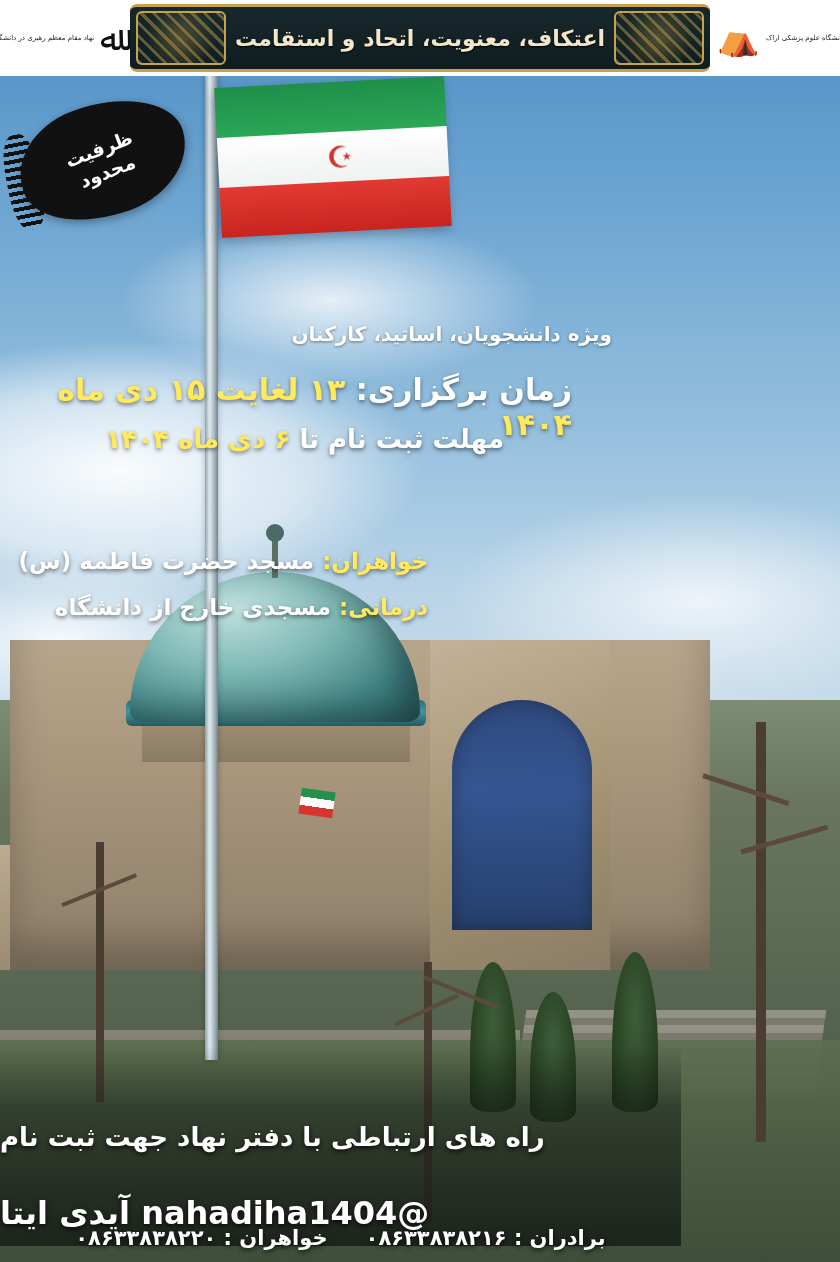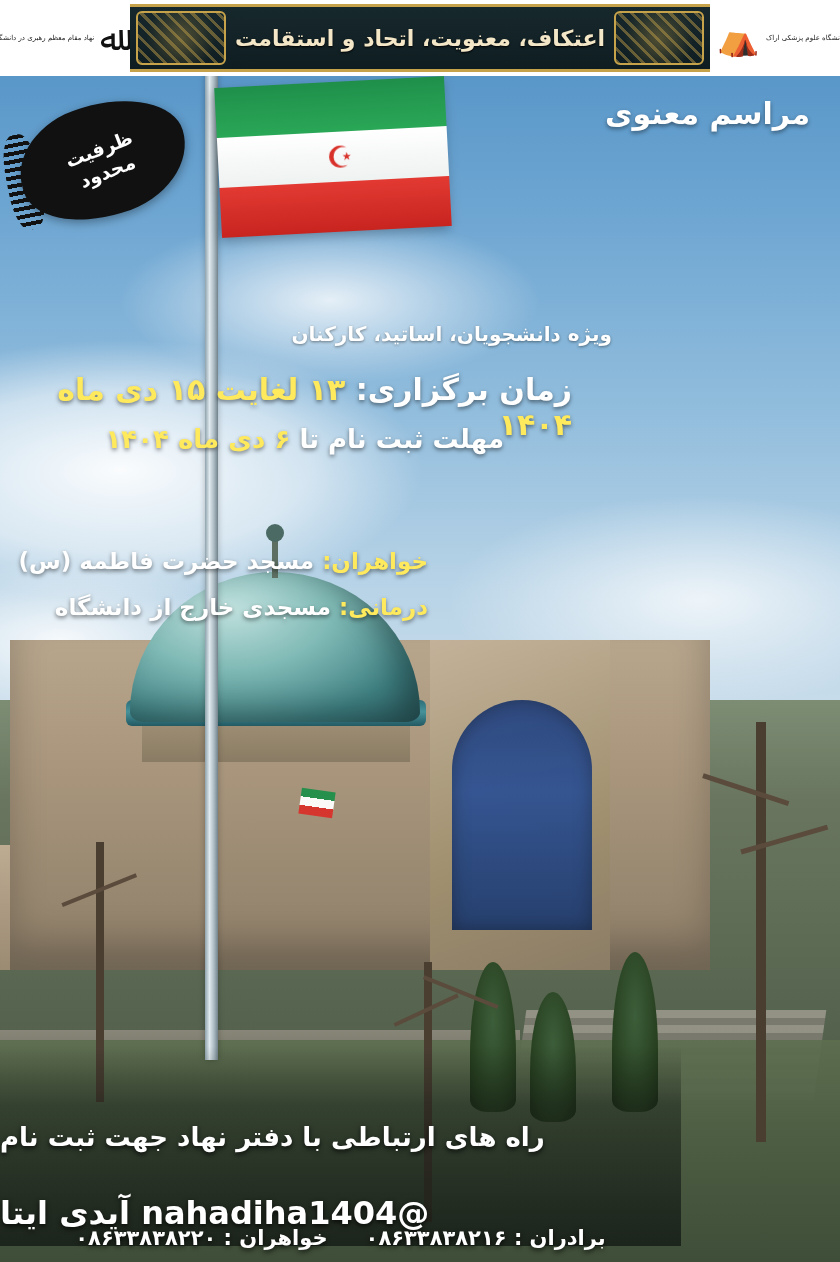--- a/index.html
+++ b/index.html
@@ -157,21 +157,21 @@
   .logo-mark{
     width:40px;height:44px;color:#111;font-size:34px;line-height:44px;text-align:center;
   }
   .logo-text{
     font-size:7px;line-height:1.45;color:#1a1a1a;text-align:center;white-space:nowrap;
   }
   .banner-strip{
     position:relative;flex:1;height:62px;margin:0 2px;
     background:linear-gradient(to bottom,#17282c 0%,#0f1d21 100%);
     border-top:3px solid #c6a34a;border-bottom:3px solid #c6a34a;
-    display:flex;align-items:center;justify-content:center;overflow:hidden;
+    display:flex;align-items:center;justify-content:center;overflow:hidden;border-radius:7px;
   }
   .banner-strip:before,.banner-strip:after{
     content:"";position:absolute;top:4px;bottom:4px;width:86px;
     background:
       repeating-linear-gradient(45deg,rgba(198,163,74,.45) 0 3px,transparent 3px 9px),
       radial-gradient(circle at 50% 50%,rgba(198,163,74,.35),transparent 70%);
     border:2px solid #c6a34a;border-radius:6px;
   }
   .banner-strip:before{right:6px;}
   .banner-strip:after{left:6px;}
@@ -339,21 +339,20 @@
   </div>
 
   <div class="ribbon">
     <div class="ribbon-shape"></div>
     <div class="ribbon-text">
       <span>ظرفیت</span>
       <span>محدود</span>
     </div>
   </div>
 
-  <div class="txt l-motto">مراسم معنوی</div>
   <div class="txt l-audience">ویژه دانشجویان، اساتید، کارکنان</div>
 
   <div class="txt l-when">
     <span>زمان برگزاری:</span>
     <span class="hl">۱۳ لغایت ۱۵ دی ماه ۱۴۰۴</span>
   </div>
 
   <div class="txt l-deadline">
     <span>مهلت ثبت نام تا</span>
     <span class="hl">۶ دی ماه ۱۴۰۴</span>

